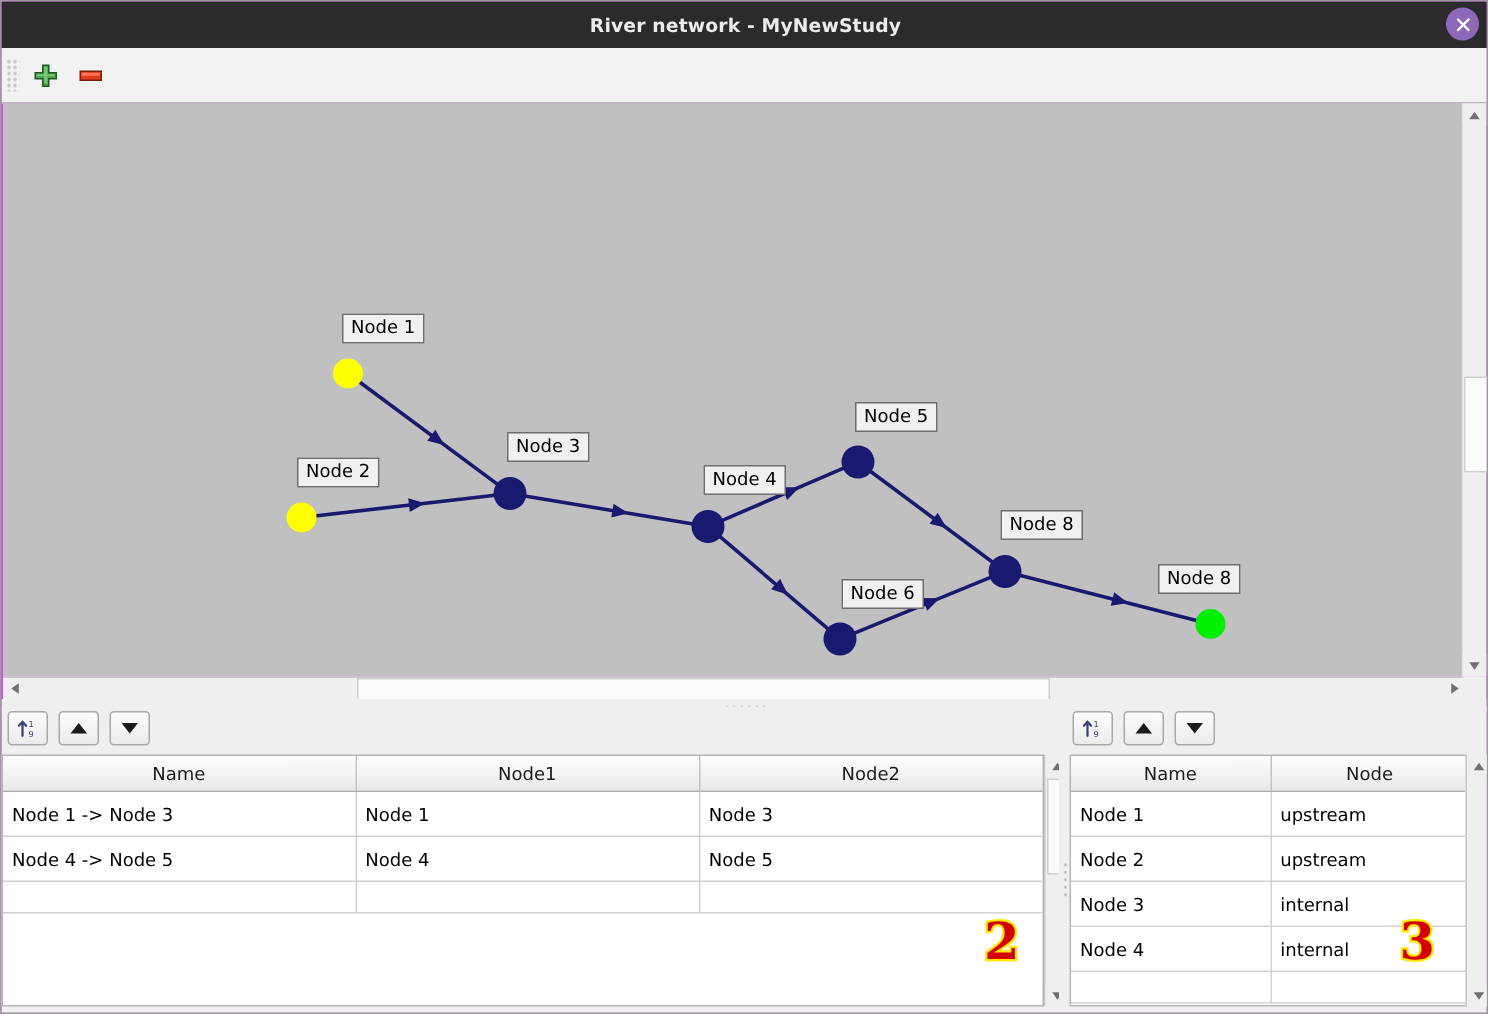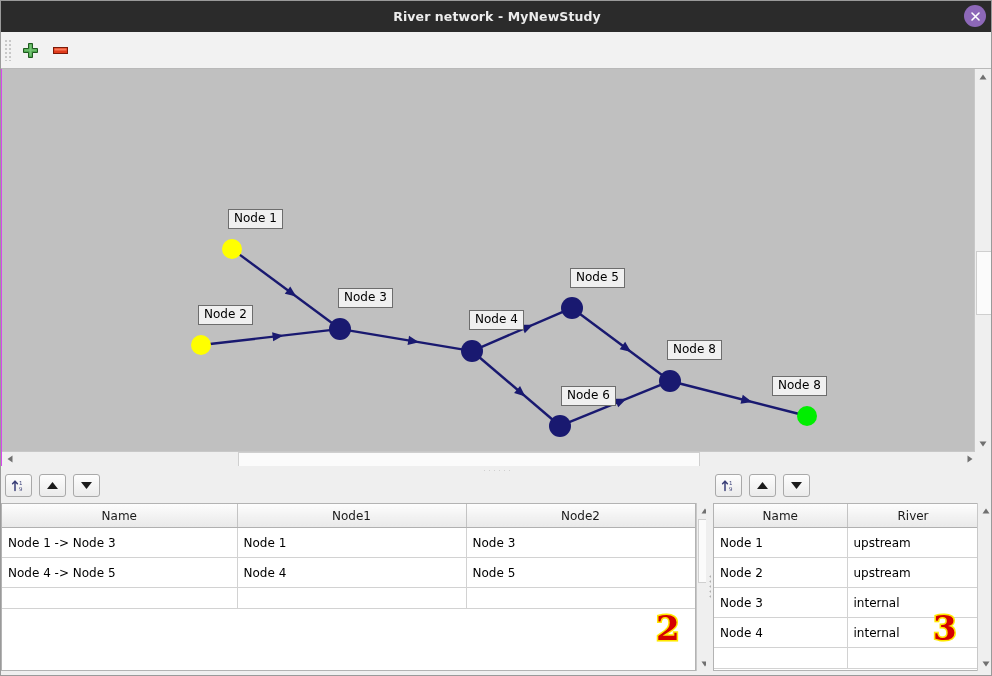--- a/index.html
+++ b/index.html
@@ -393,21 +393,21 @@
 
     <div class="table-wrap" style="left:712px; top:32px; width:265px; height:168px;">
       <table class="grid" id="node-grid">
         <colgroup>
             <col style="width:133px">
             <col style="width:132px">
           </colgroup>
         <thead>
             <tr>
               <th>Name</th>
-              <th>River</th>
+              <th>Node</th>
             </tr>
           </thead>
         <tbody>
             <tr>
               <td>Node 1</td>
               <td>upstream</td>
             </tr>
             <tr>
               <td>Node 2</td>
               <td>upstream</td>

